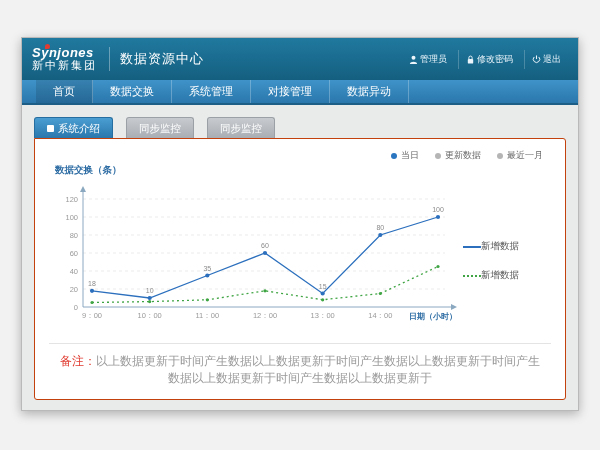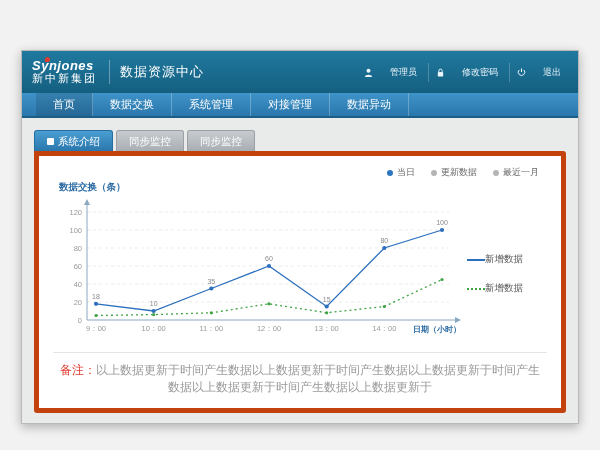--- a/index.html
+++ b/index.html
@@ -1,52 +1,52 @@
 <!DOCTYPE html>
 <html><head>
 <meta charset="utf-8">
 <style>
   * { margin:0; padding:0; box-sizing:border-box; }
   html,body { width:600px; height:450px; overflow:hidden;
     font-family:"Liberation Sans","DejaVu Sans",sans-serif; background:#f2f2f2; }
-  .window { width:558px; height:374px; margin:50px auto 0; background:#fff;
+  .window { width:558px; height:374px; margin:37px auto 0; background:#fff;
     border:1px solid #b9b9b9; box-shadow:0 3px 10px rgba(0,0,0,.28); display:flex; flex-direction:column; }
 
   
   .hdr { height:42px; background:linear-gradient(#20799f,#145f80); display:flex; align-items:center;
     padding:0 10px; color:#fff; flex:0 0 auto; }
   .logo { display:flex; flex-direction:column; line-height:1.05; margin-right:10px; position:relative; }
   .logo-main { font-size:13px; font-weight:bold; font-style:italic; letter-spacing:.5px; }
   .logo-accent { position:absolute; top:-2px; left:13px; width:5px; height:5px; background:#e03c31; border-radius:50% 50% 50% 0; }
   .logo-sub { font-size:11px; font-weight:normal; letter-spacing:2px; }
   .hdr-sep { width:1px; height:24px; background:rgba(255,255,255,.35); margin:0 10px 0 2px; }
   .app-title { font-size:13px; letter-spacing:1px; }
   .hdr-right { margin-left:auto; display:flex; align-items:center; gap:4px; }
-  .hdr-btn { display:flex; align-items:center; gap:17px; font-size:9px; color:#eaf4fa;
+  .hdr-btn { display:flex; align-items:center; gap:2px; font-size:9px; color:#eaf4fa;
     padding:3px 7px; border-left:1px solid rgba(255,255,255,.22); cursor:pointer; }
   .hdr-btn:first-child { border-left:none; }
   .hdr-btn svg { display:block; }
 
   
   .nav { height:25px; background:linear-gradient(#3f93c8,#2a77ac); border-bottom:2px solid #1d5e87;
     display:flex; align-items:flex-start; padding-left:14px; flex:0 0 auto; }
   .nav-item { color:#fff; font-size:11px; line-height:23px; padding:0 17px;
     border-right:1px solid rgba(255,255,255,.25); cursor:pointer; }
   .nav-item.active { background:rgba(0,0,0,.12); }
 
   
   .content { flex:1; background:#e9eaea; padding:12px 12px 10px; display:flex; flex-direction:column; min-height:0; }
-  .tabbar { display:flex; gap:3px; flex:0 0 auto; }
+  .tabbar { display:flex; gap:13px; flex:0 0 auto; }
   .tab { height:21px; line-height:21px; padding:0 12px; font-size:10.5px; color:#fff;
     border-radius:3px 3px 0 0; cursor:pointer; display:flex; align-items:center; gap:4px;
     background:linear-gradient(#c7cbcf,#a9aeb4); border:1px solid #9aa0a6; border-bottom:none; }
   .tab.active { background:linear-gradient(#4a9ed2,#2a77ac); border-color:#266e9f; }
   .tab-icon { width:7px; height:7px; background:#fff; border-radius:1px; display:inline-block; }
 
-  .panel { flex:1; background:#fff; border:5px solid #c2410c; border-radius:0 3px 3px 3px;
+  .panel { flex:1; background:#fff; border:1px solid #c2410c; border-radius:0 3px 3px 3px;
     display:flex; flex-direction:column; padding:8px 14px 8px; min-height:0; }
   .filters { display:flex; justify-content:flex-end; gap:16px; padding:2px 8px 0 0; flex:0 0 auto; }
   .filter { display:flex; align-items:center; gap:4px; font-size:9px; color:#666; cursor:pointer; }
   .filter .dot { width:6px; height:6px; border-radius:50%; background:#bbb; }
 
   .ylabel { font-size:9.5px; font-weight:bold; color:#2e6da4; margin:2px 0 2px 6px; flex:0 0 auto; }
   .chart-row { display:flex; align-items:center; flex:1; min-height:0; }
   #chart { flex:0 0 auto; }
   .series-legend { width:88px; display:flex; flex-direction:column; gap:16px; padding-left:4px; }
   .series-item { display:flex; align-items:center; gap:0; font-size:9.5px; color:#555; }

